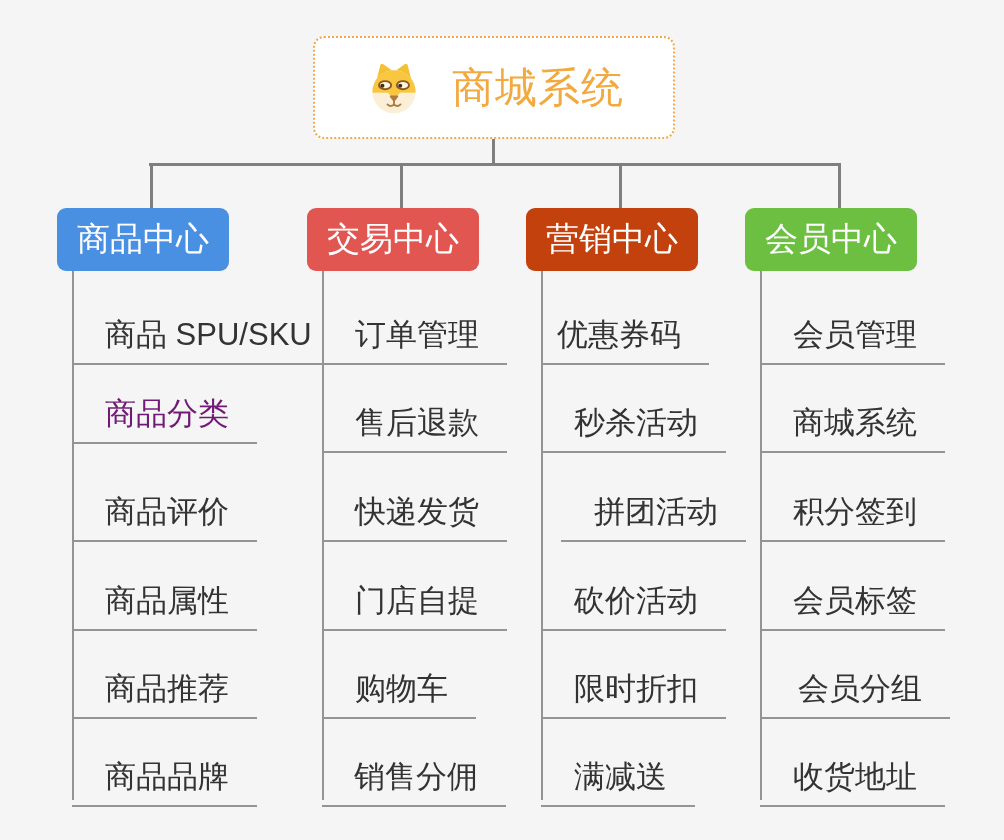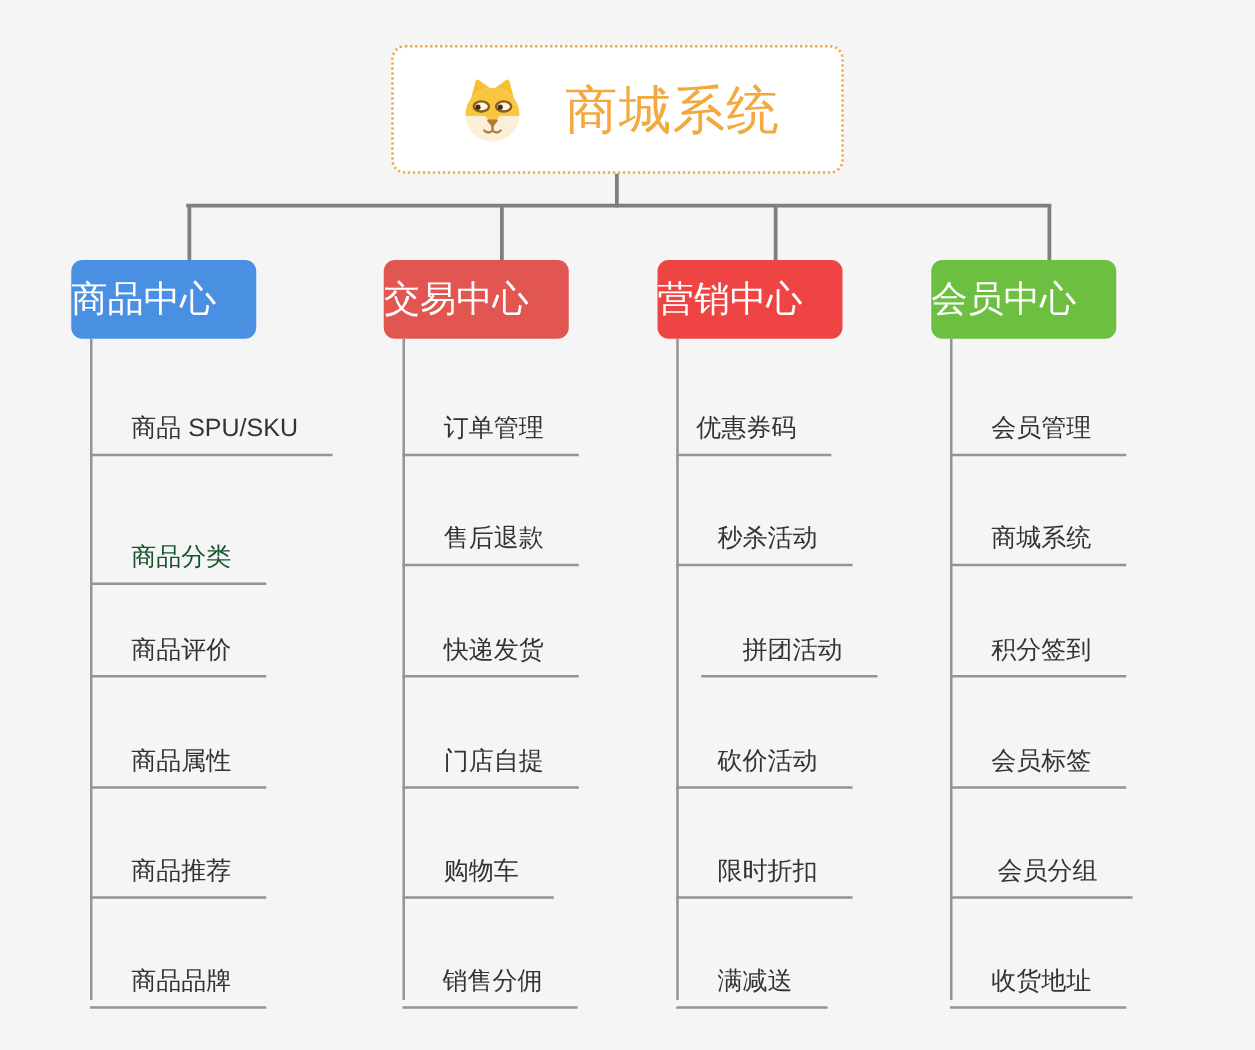--- a/index.html
+++ b/index.html
@@ -12,30 +12,30 @@
     position:absolute;left:313px;top:36px;width:362px;height:103px;
     box-sizing:border-box;background:#FFFFFF;
     border:2px dotted #F0AB4A;border-radius:11px;
     display:flex;align-items:center;justify-content:center;gap:28px;
   }
   .root-label{font-size:42px;color:#F2A93F;letter-spacing:1px;}
   .stem{left:492px;top:139px;width:3px;height:27px;}
   .hbar{left:149px;top:163px;width:692px;height:3px;}
   .drop{top:164px;width:3px;height:44px;}
   .cat{
-    position:absolute;top:208px;width:148px;height:63px;
-    border-radius:9px;display:flex;align-items:center;
-    color:#FFFFFF;font-size:29px;cursor:default;
+    position:absolute;top:208px;width:172px;height:63px;
+    border-radius:9px;display:flex;align-items:center;justify-content:center;
+    color:#FFFFFF;font-size:33px;cursor:default;
   }
   .spine{position:absolute;top:271px;width:2px;height:529px;background:#949494;}
   .item{
     position:absolute;height:47px;box-sizing:content-box;
     display:flex;align-items:flex-end;
     padding:0 28px 7px 33px;border-bottom:2px solid #949494;
-    font-size:20px;color:#333333;white-space:nowrap;cursor:default;
+    font-size:31px;color:#333333;white-space:nowrap;cursor:default;
   }
   .dog{width:60px;height:60px;flex:0 0 auto;}
 </style>
 </head>
 <body style="background: rgb(245, 245, 245);">
 
 <div class="canvas" id="canvas" style="background: rgb(245, 245, 245);">
 
   <div class="root" style="border-color: rgb(240, 171, 74);">
     <svg class="dog" viewBox="0 0 64 64" aria-hidden="true">
@@ -64,38 +64,38 @@
   <div class="line stem" style="background: rgb(127, 127, 127);"></div>
   <div class="line hbar" style="background: rgb(127, 127, 127);"></div>
 
   <div id="branches">
       <div class="line drop" style="left: 149.5px; background: rgb(127, 127, 127);"></div>
       <div class="cat" style="left: 57px; background: rgb(74, 144, 226);">
         <span>商品中心</span>
       </div>
       <div class="spine" style="left: 72px; height: 529px; background: rgb(148, 148, 148);"></div>
       <div class="item" style="left: 72px; top: 309px; border-bottom-color: rgb(148, 148, 148); color: rgb(51, 51, 51);">商品 SPU/SKU</div>
-      <div class="item" style="left: 72px; top: 412px; border-bottom-color: rgb(148, 148, 148); color: #14532d;">商品分类</div>
+      <div class="item" style="left: 72px; top: 388px; border-bottom-color: rgb(148, 148, 148); color: #701a75;">商品分类</div>
       <div class="item" style="left: 72px; top: 486px; border-bottom-color: rgb(148, 148, 148); color: rgb(51, 51, 51);">商品评价</div>
       <div class="item" style="left: 72px; top: 575px; border-bottom-color: rgb(148, 148, 148); color: rgb(51, 51, 51);">商品属性</div>
       <div class="item" style="left: 72px; top: 663px; border-bottom-color: rgb(148, 148, 148); color: rgb(51, 51, 51);">商品推荐</div>
       <div class="item" style="left: 72px; top: 751px; border-bottom-color: rgb(148, 148, 148); color: rgb(51, 51, 51);">商品品牌</div>
       <div class="line drop" style="left: 399.5px; background: rgb(127, 127, 127);"></div>
       <div class="cat" style="left: 307px; background: rgb(226, 86, 82);">
         <span>交易中心</span>
       </div>
       <div class="spine" style="left: 322px; height: 529px; background: rgb(148, 148, 148);"></div>
       <div class="item" style="left: 322px; top: 309px; border-bottom-color: rgb(148, 148, 148); color: rgb(51, 51, 51);">订单管理</div>
       <div class="item" style="left: 322px; top: 397px; border-bottom-color: rgb(148, 148, 148); color: rgb(51, 51, 51);">售后退款</div>
       <div class="item" style="left: 322px; top: 486px; border-bottom-color: rgb(148, 148, 148); color: rgb(51, 51, 51);">快递发货</div>
       <div class="item" style="left: 322px; top: 575px; border-bottom-color: rgb(148, 148, 148); color: rgb(51, 51, 51);">门店自提</div>
       <div class="item" style="left: 322px; top: 663px; border-bottom-color: rgb(148, 148, 148); color: rgb(51, 51, 51);">购物车</div>
       <div class="item" style="left: 322px; top: 751px; border-bottom-color: rgb(148, 148, 148); color: rgb(51, 51, 51); padding-left: 32px;">销售分佣</div>
       <div class="line drop" style="left: 618.5px; background: rgb(127, 127, 127);"></div>
-      <div class="cat" style="left: 526px; background: #ef4444;">
+      <div class="cat" style="left: 526px; background: #c2410c;">
         <span>营销中心</span>
       </div>
       <div class="spine" style="left: 541px; height: 529px; background: rgb(148, 148, 148);"></div>
       <div class="item" style="left: 541px; top: 309px; border-bottom-color: rgb(148, 148, 148); color: rgb(51, 51, 51); padding-left: 16px;">优惠券码</div>
       <div class="item" style="left: 541px; top: 397px; border-bottom-color: rgb(148, 148, 148); color: rgb(51, 51, 51);">秒杀活动</div>
       <div class="item" style="left: 541px; top: 486px; border-bottom-color: rgb(148, 148, 148); color: rgb(51, 51, 51); margin-left: 20px;">拼团活动</div>
       <div class="item" style="left: 541px; top: 575px; border-bottom-color: rgb(148, 148, 148); color: rgb(51, 51, 51);">砍价活动</div>
       <div class="item" style="left: 541px; top: 663px; border-bottom-color: rgb(148, 148, 148); color: rgb(51, 51, 51);">限时折扣</div>
       <div class="item" style="left: 541px; top: 751px; border-bottom-color: rgb(148, 148, 148); color: rgb(51, 51, 51);">满减送</div>
       <div class="line drop" style="left: 837.5px; background: rgb(127, 127, 127);"></div>

